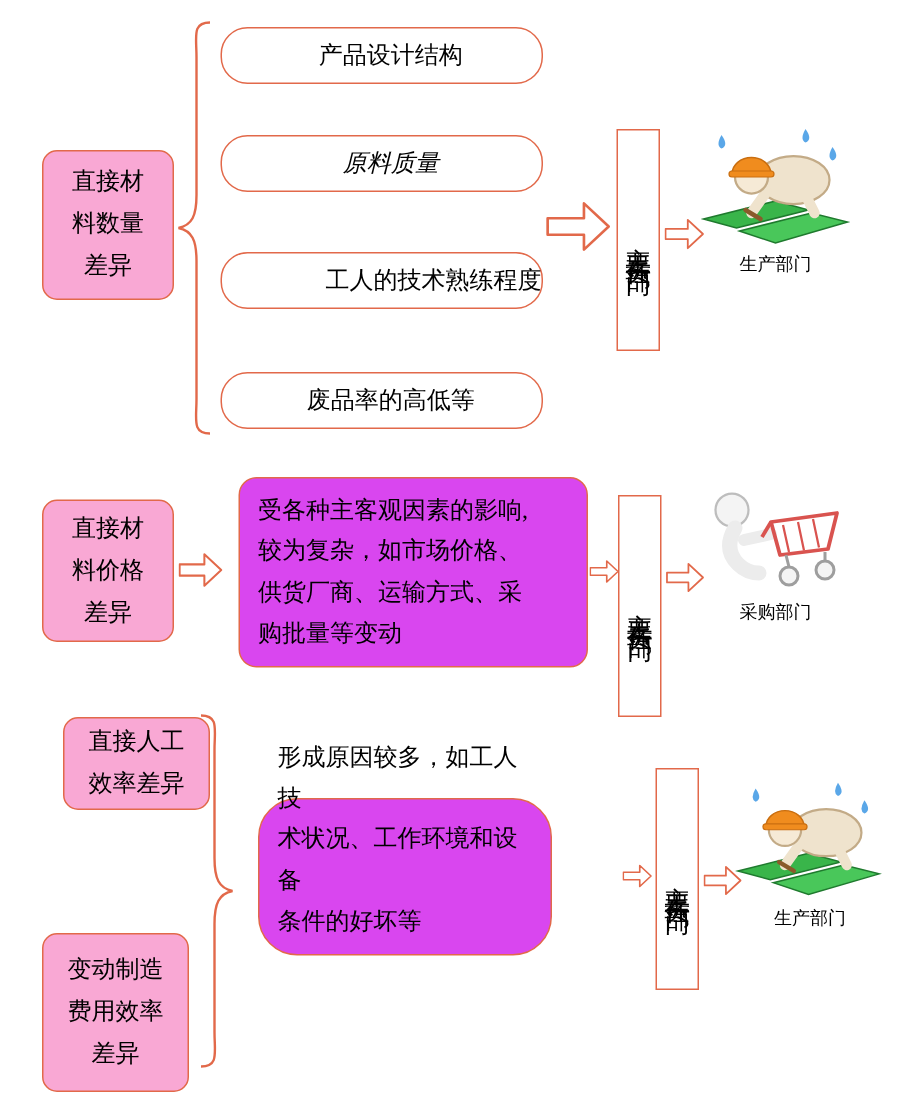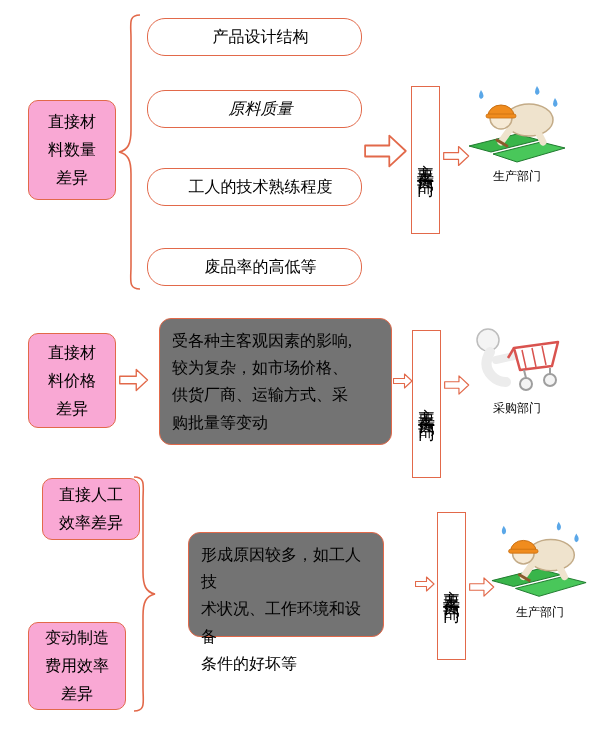--- a/index.html
+++ b/index.html
@@ -15,57 +15,57 @@
     text-align:center;
   }
   .box .txt { white-space:pre-line; font-size:16px; line-height:1.75; }
   .factor {
     position:absolute; left:147px; width:215px; height:38px;
     border:1.5px solid var(--accent); border-radius:18px; background:#fff;
     display:flex; align-items:center; justify-content:center; font-size:16px;padding-left:12px;
   }
   .descbox {
     position:absolute; border:1.5px solid var(--accent); border-radius:12px;
-    background:#737373; display:flex; align-items:flex-start;
+    background:#d946ef; display:flex; align-items:flex-end;
   }
   .descbox .txt { white-space:pre-line; font-size:16px; line-height:1.7; text-align:left; padding:8px 12px; }
   .vlabel {
     position:absolute; border:1.5px solid var(--accent); background:#fff;
     writing-mode:vertical-rl; text-orientation:upright;
     display:flex; align-items:center; justify-content:center;
     font-size:17px; letter-spacing:3px; line-height:1;
   }
   .dept { position:absolute; font-size:12px; text-align:center; }
   .shape { position:absolute; }
 
   
   #leftbox1 { left:28px; top:100px; width:88px; height:100px; }
   #brace1   { left:114px; top:12px; width:32px; height:280px; }
-  #f1 { top:18px; }  #f2 { top:90px;font-style:italic; }  #f3 { top:168px; }  #f4 { top:248px; }
+  #f1 { top:18px; }  #f2 { top:90px;font-style:italic; }  #f3 { top:168px;justify-content:flex-end; }  #f4 { top:248px; }
   #arrow1a { left:364px; top:132px; width:44px; height:38px; }
   #vlabel1 { left:411px; top:86px;  width:29px; height:148px; }
   #arrow1b { left:443px; top:142px; width:27px; height:28px; }
   #clip1   { left:467px; top:84px;  width:102px; height:84px; }
   #dept1   { left:462px; top:168px; width:110px; }
 
   
   #leftbox2 { left:28px; top:333px; width:88px; height:95px; }
   #arrow2a  { left:119px; top:366px; width:30px; height:28px; }
   #descbox2 { left:159px; top:318px; width:233px; height:127px; }
   #arrow2b  { left:393px; top:369px; width:20px; height:24px; }
   #vlabel2  { left:412px; top:330px; width:29px; height:148px; }
   #arrow2c  { left:444px; top:372px; width:26px; height:26px; }
   #clip2    { left:466px; top:322px; width:104px; height:80px; }
   #dept2    { left:462px; top:400px; width:110px; }
 
   
   #leftbox3a { left:42px; top:478px; width:98px; height:62px; }
-  #leftbox3b { left:28px; top:622px; width:98px; height:88px; }
+  #leftbox3b { left:28px; top:622px; width:98px; height:106px; }
   #brace3    { left:128px; top:474px; width:32px; height:240px; }
-  #descbox3  { left:188px; top:532px; width:196px; height:105px; }
+  #descbox3  { left:172px; top:532px; width:196px; height:105px;border-radius:26px; }
   #arrow3a   { left:415px; top:572px; width:20px; height:24px; }
   #vlabel3   { left:437px; top:512px; width:29px; height:148px; }
   #arrow3b   { left:469px; top:574px; width:26px; height:26px; }
   #clip3     { left:490px; top:518px; width:100px; height:86px; }
   #dept3     { left:486px; top:604px; width:108px; }
 </style>
 </head>
 <body>
 
 <div class="canvas">

